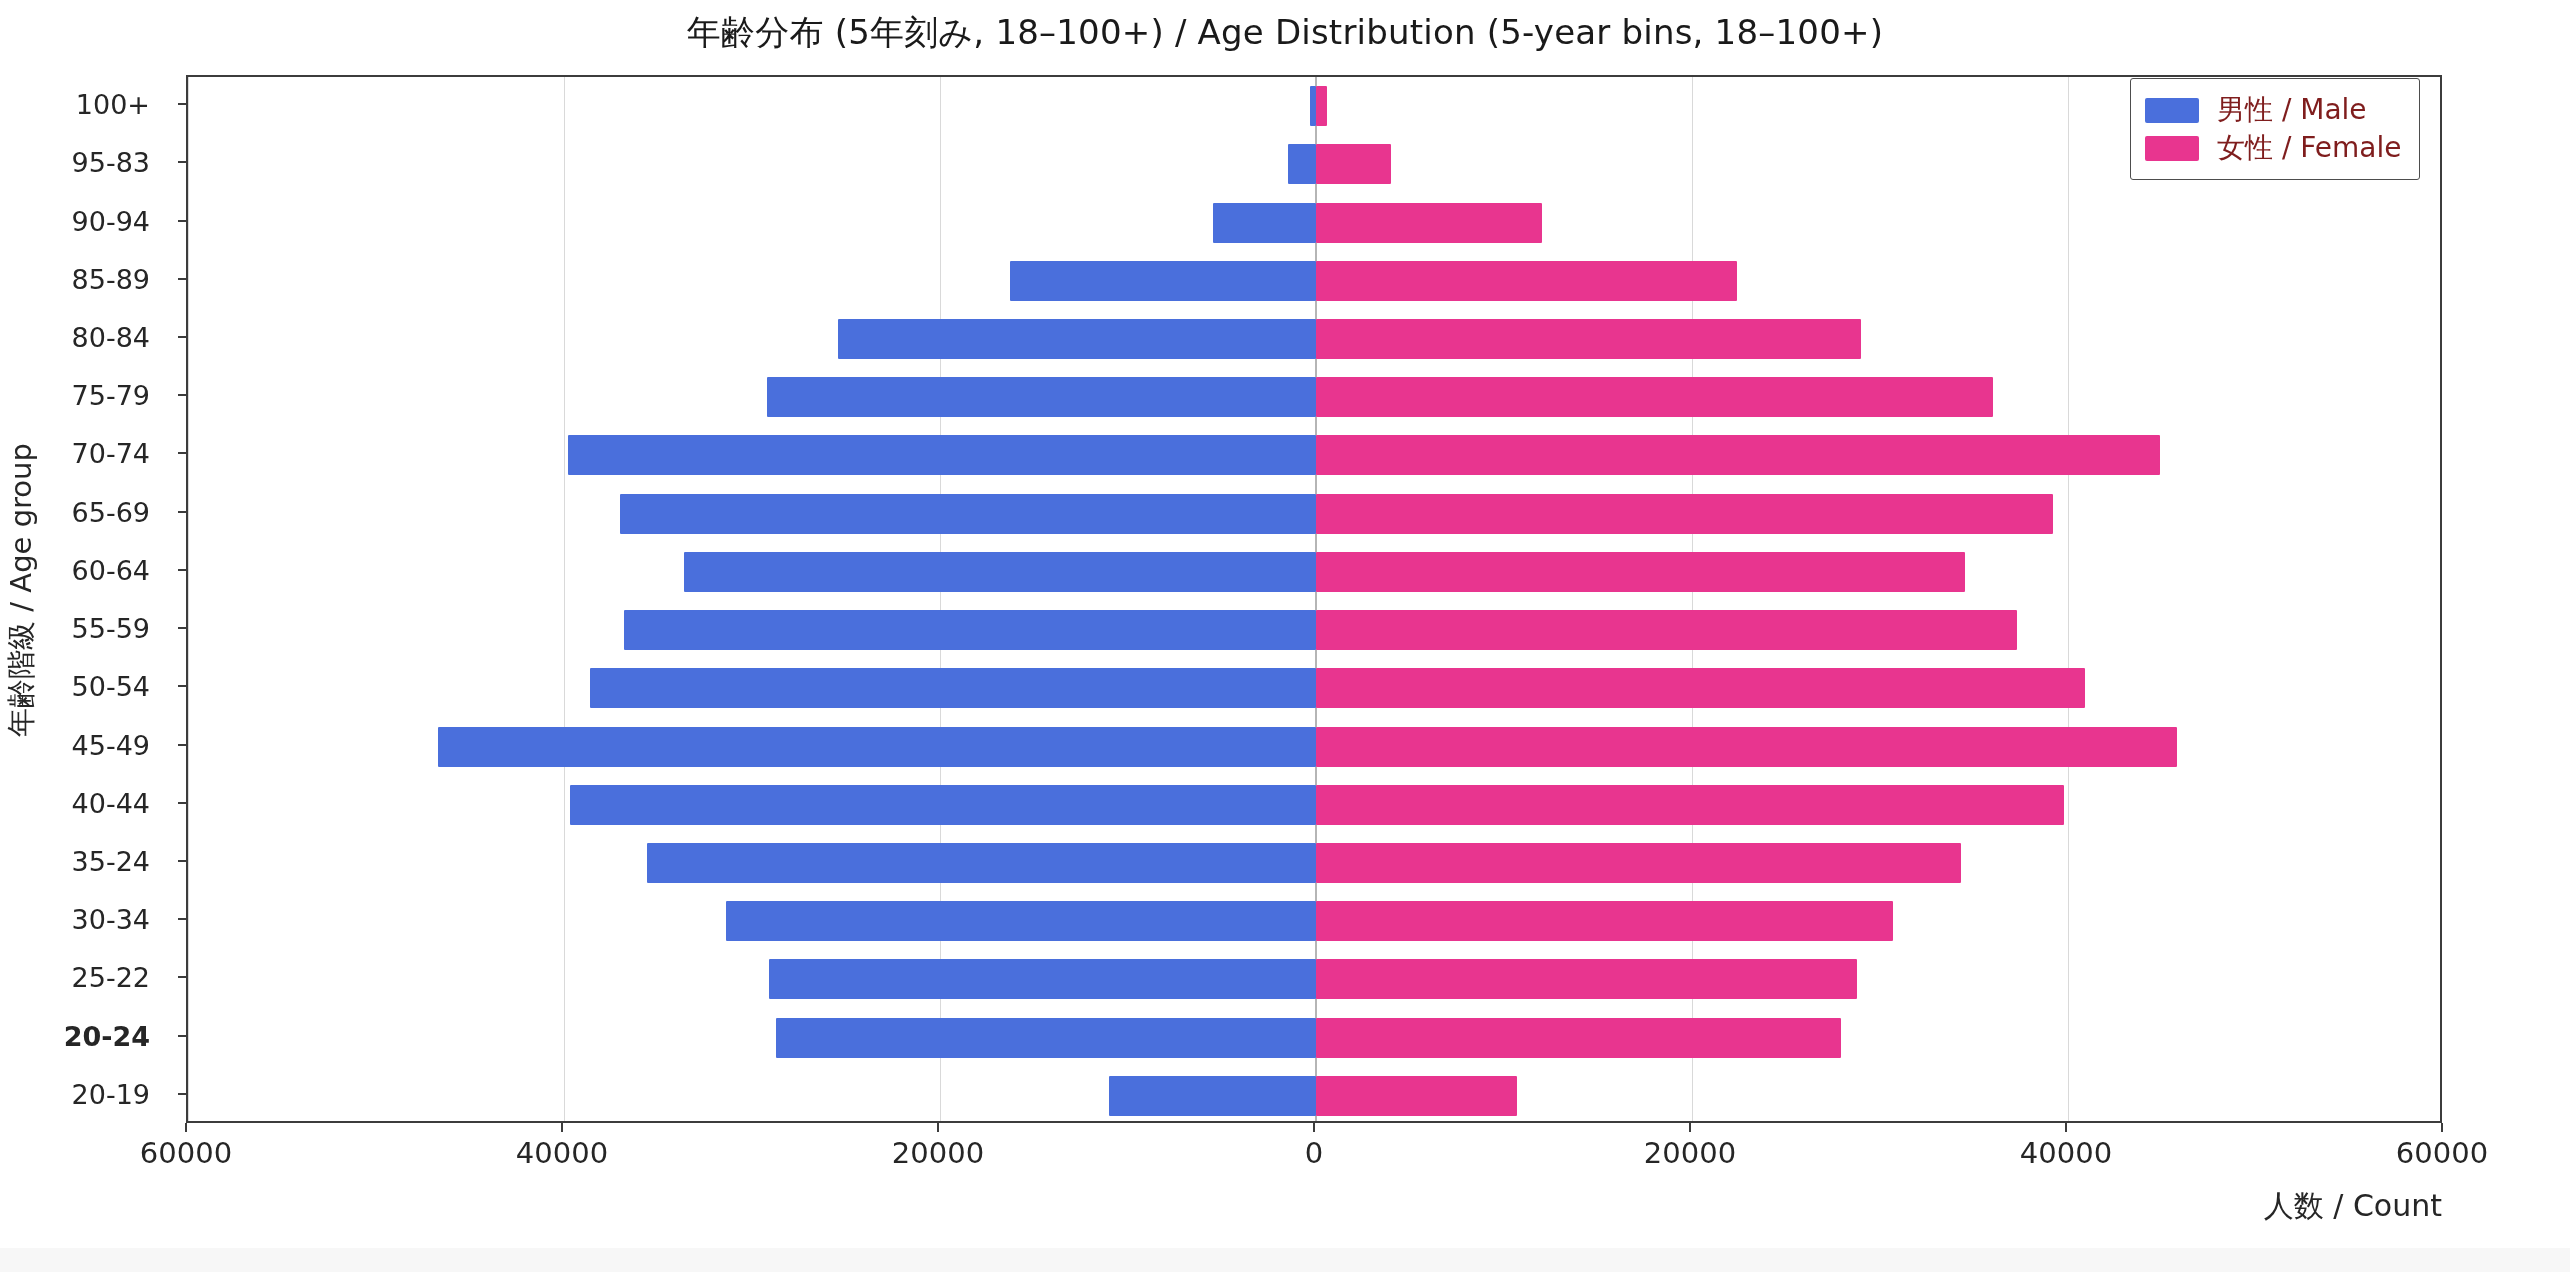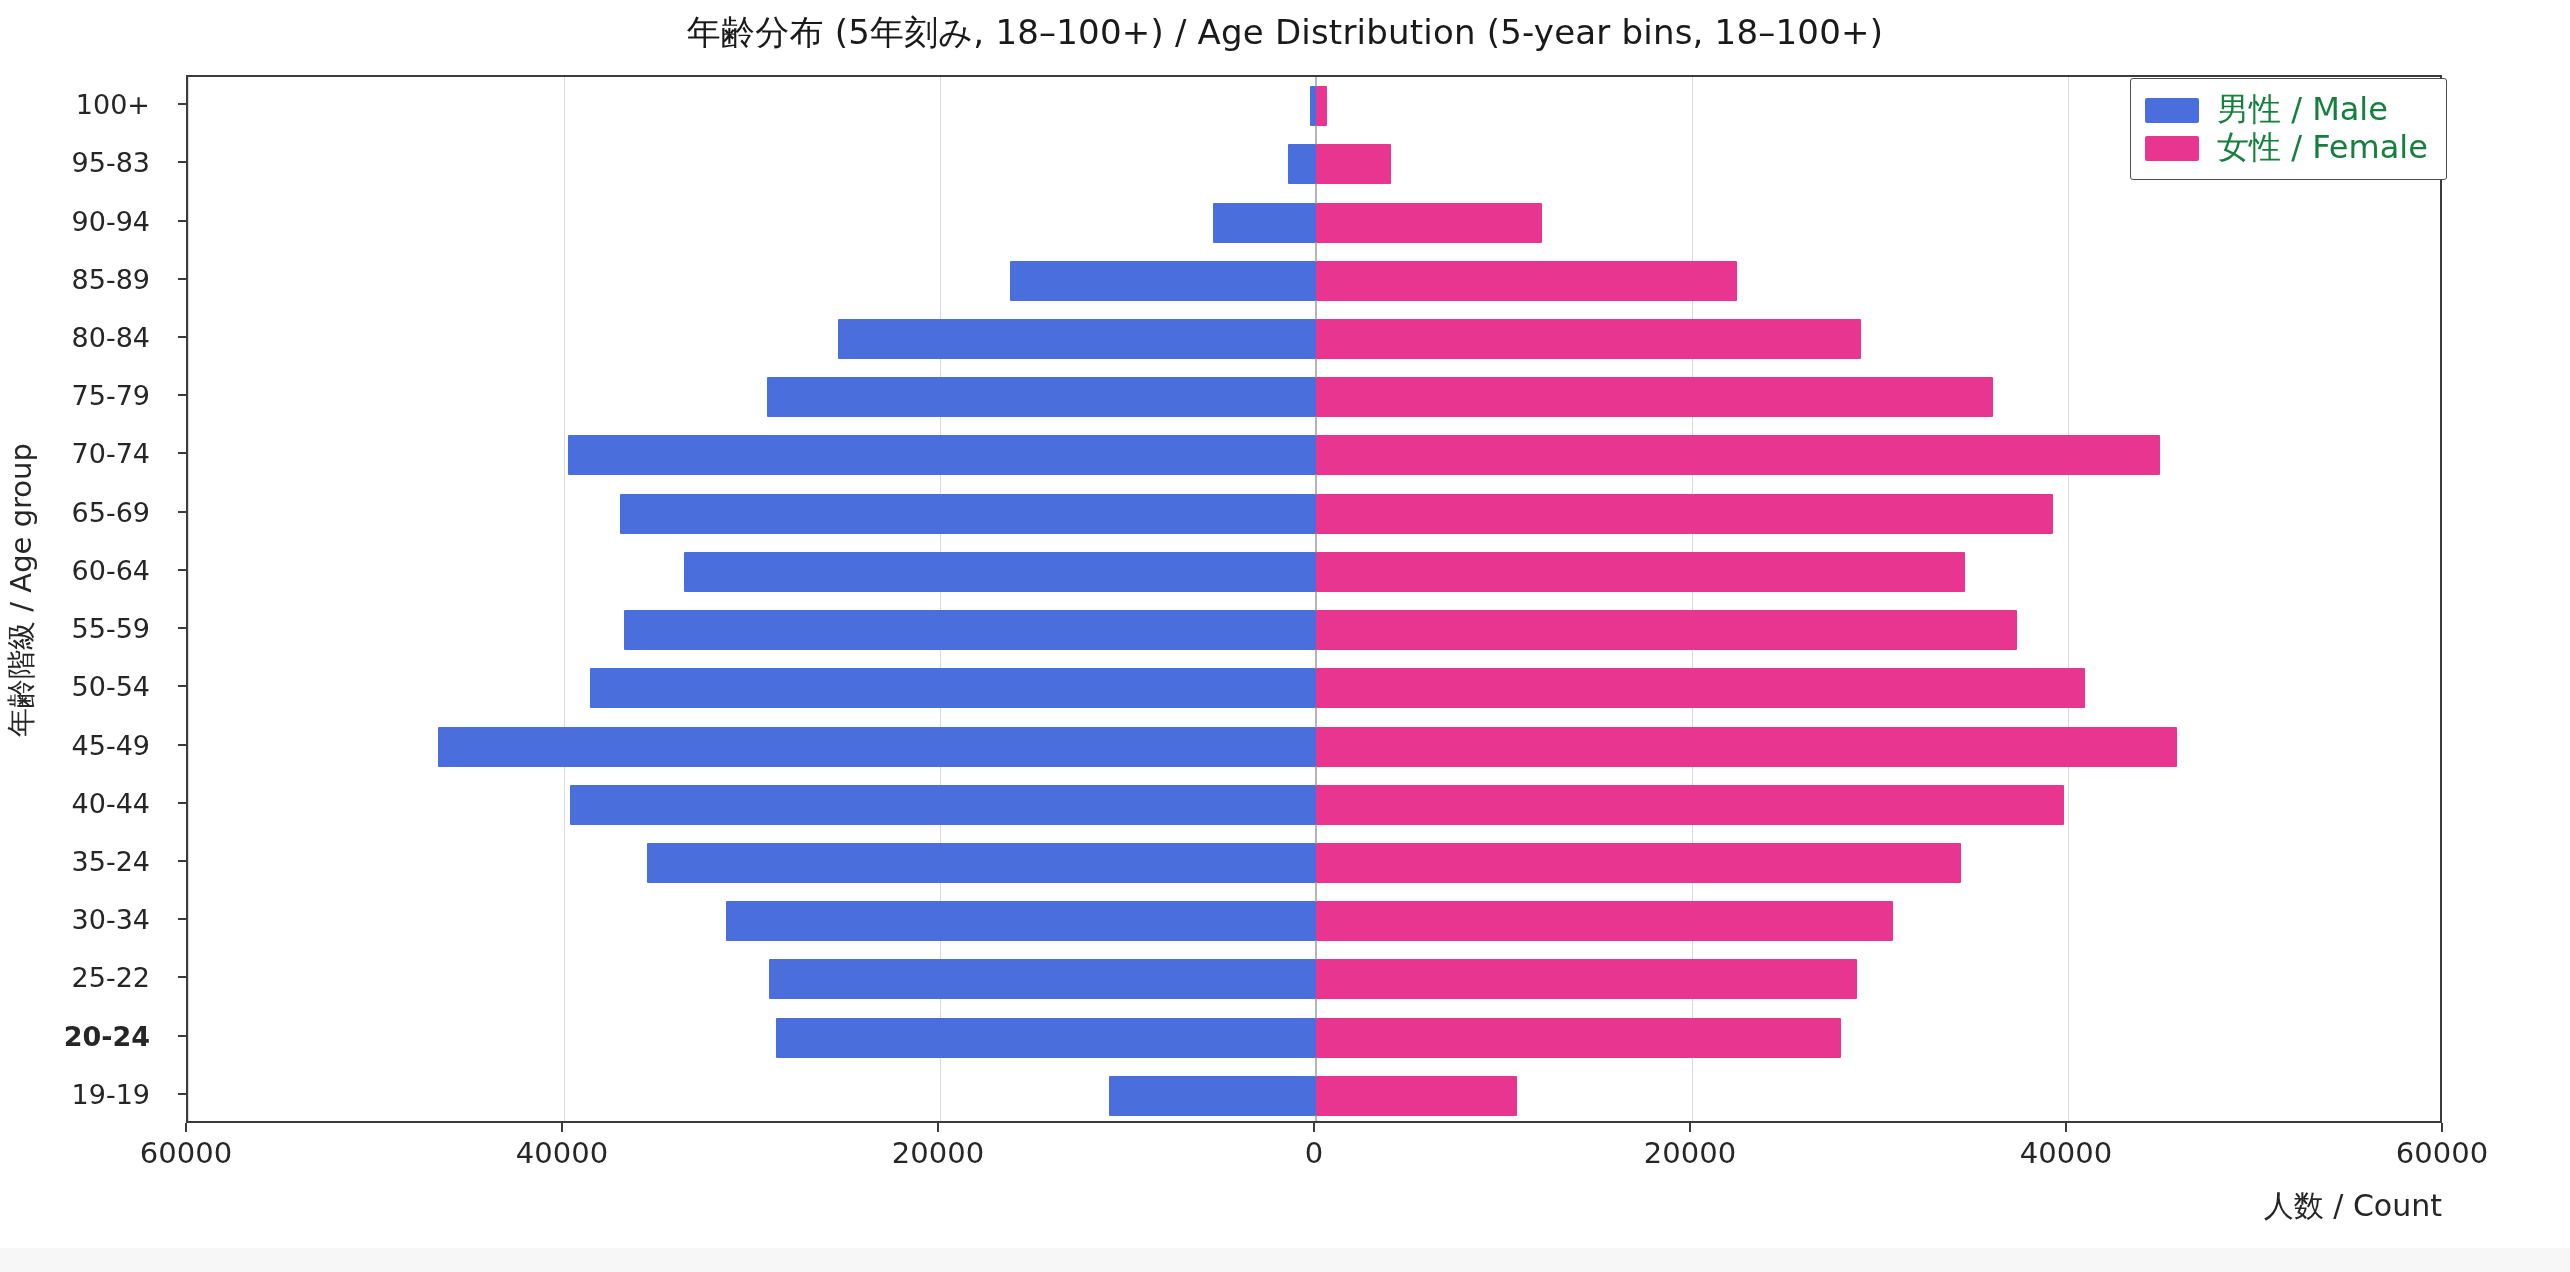--- a/index.html
+++ b/index.html
@@ -152,22 +152,22 @@
     height: 38px;
   }
   .legend-swatch {
     width: 54px;
     height: 25px;
     border-radius: 2px;
     margin-right: 18px;
     flex: none;
   }
   .legend-text {
-    font-size: 32px;
-    color: #15803d;
+    font-size: 28px;
+    color: #7f1d1d;
     white-space: nowrap;
   }
 </style>
 </head>
 <body>
 
 <div id="figure">
 
   <div id="chart-title">年齢分布 (5年刻み, 18–100+) / Age Distribution (5-year bins, 18–100+)</div>
 
@@ -214,21 +214,21 @@
         <div class="bar female" style="background: rgb(232, 53, 143); height: 40px; top: 300.222px; left: 1128px; width: 676.8px;"></div>
         <div class="bar female" style="background: rgb(232, 53, 143); height: 40px; top: 242px; left: 1128px; width: 545.2px;"></div>
         <div class="bar female" style="background: rgb(232, 53, 143); height: 40px; top: 183.778px; left: 1128px; width: 421.12px;"></div>
         <div class="bar female" style="background: rgb(232, 53, 143); height: 40px; top: 125.556px; left: 1128px; width: 225.6px;"></div>
         <div class="bar female" style="background: rgb(232, 53, 143); height: 40px; top: 67.3333px; left: 1128px; width: 75.2px;"></div>
         <div class="bar female" style="background: rgb(232, 53, 143); height: 40px; top: 9.11111px; left: 1128px; width: 11.28px;"></div>
       </div>
   </div>
 
   <div id="y-ticklabels">
-      <div class="ytick-label" style="top: 1018.89px;">19-19</div>
+      <div class="ytick-label" style="top: 1018.89px;">20-19</div>
       <div class="ytick-label" style="top: 960.667px; font-weight: bold;">20-24</div>
       <div class="ytick-label" style="top: 902.444px;">25-22</div>
       <div class="ytick-label" style="top: 844.222px;">30-34</div>
       <div class="ytick-label" style="top: 786px;">35-24</div>
       <div class="ytick-label" style="top: 727.778px;">40-44</div>
       <div class="ytick-label" style="top: 669.556px;">45-49</div>
       <div class="ytick-label" style="top: 611.333px;">50-54</div>
       <div class="ytick-label" style="top: 553.111px;">55-59</div>
       <div class="ytick-label" style="top: 494.889px;">60-64</div>
       <div class="ytick-label" style="top: 436.667px;">65-69</div>

